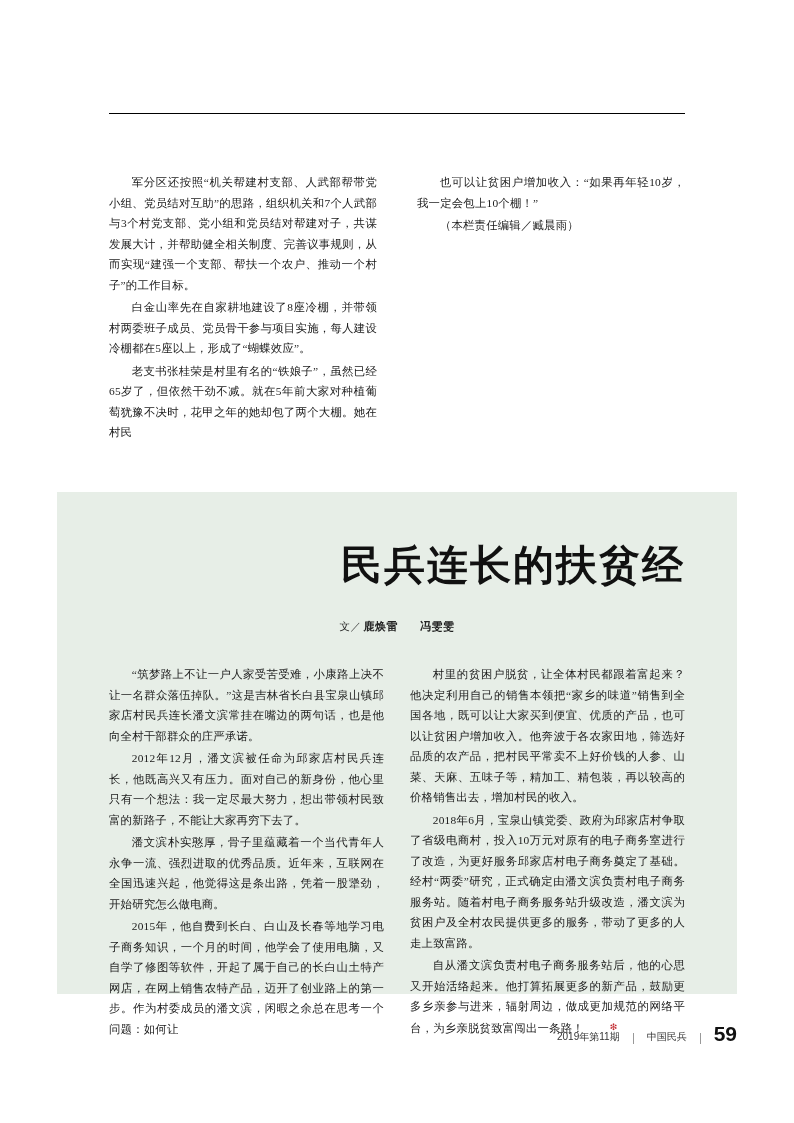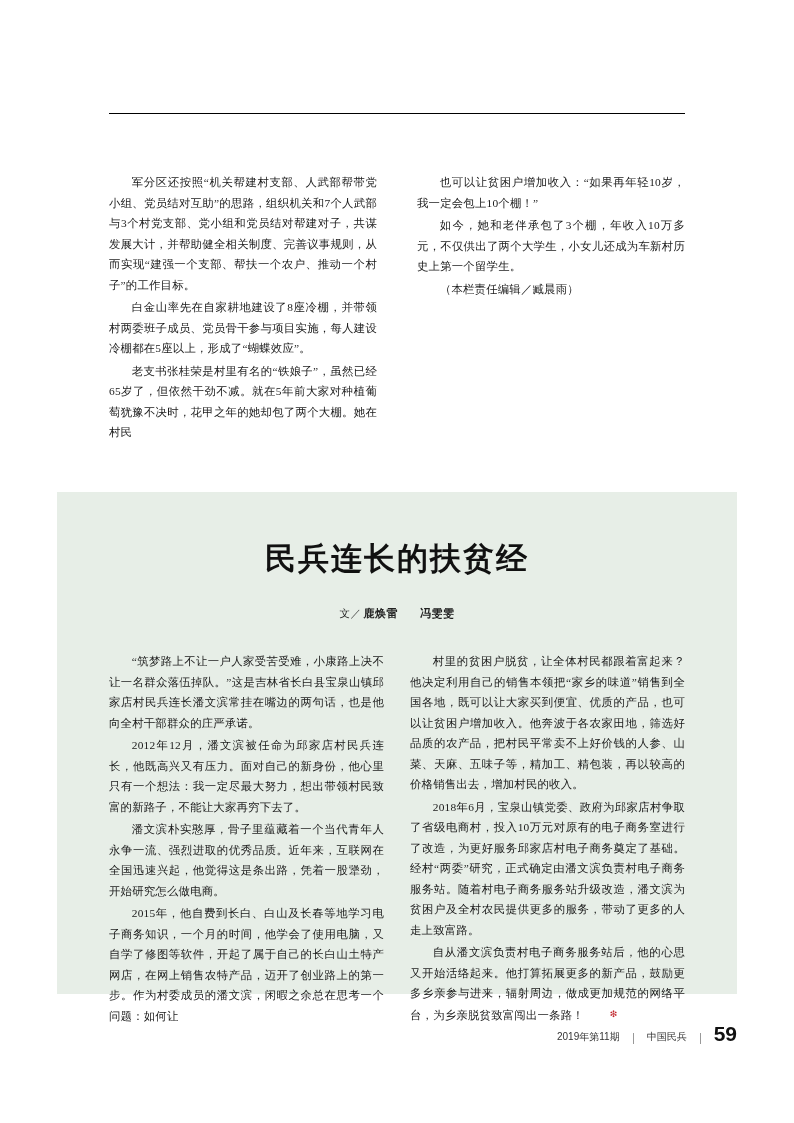--- a/index.html
+++ b/index.html
@@ -76,22 +76,22 @@
     height: 502px;
     background: #e7eee7;
   }
   .feature-inner {
     position: absolute;
     left: 52px;
     top: 30px;
     width: 576px;
   }
   .feature-title {
-    text-align: center;
-    font-size: 31px;
+    text-align: right;
+    font-size: 41px;
     font-weight: bold;
     letter-spacing: 2px;
     color: #111;
     font-family: "Liberation Sans", sans-serif;
     margin: 16px 0 0 0;
   }
   .byline {
     text-align: center;
     font-size: 11px;
     margin-top: 26px;
@@ -165,21 +165,20 @@
   <div class="top-rule"></div>
 
   <div class="upper">
     <div class="col">
       <p>军分区还按照“机关帮建村支部、人武部帮带党小组、党员结对互助”的思路，组织机关和7个人武部与3个村党支部、党小组和党员结对帮建对子，共谋发展大计，并帮助健全相关制度、完善议事规则，从而实现“建强一个支部、帮扶一个农户、推动一个村子”的工作目标。</p>
       <p>白金山率先在自家耕地建设了8座冷棚，并带领村两委班子成员、党员骨干参与项目实施，每人建设冷棚都在5座以上，形成了“蝴蝶效应”。</p>
       <p>老支书张桂荣是村里有名的“铁娘子”，虽然已经65岁了，但依然干劲不减。就在5年前大家对种植葡萄犹豫不决时，花甲之年的她却包了两个大棚。她在村民</p>
     </div>
     <div class="col">
       <p>也可以让贫困户增加收入：“如果再年轻10岁，我一定会包上10个棚！”</p>
-      <p>如今，她和老伴承包了3个棚，年收入10万多元，不仅供出了两个大学生，小女儿还成为车新村历史上第一个留学生。</p>
       <p class="sig">（本栏责任编辑／臧晨雨）</p>
     </div>
   </div>
 
   <div class="feature">
     <div class="feature-inner">
       <h1 class="feature-title">民兵连长的扶贫经</h1>
       <div class="byline">
         <span class="label">文／</span><span class="name">鹿焕雷</span><span class="gap"></span><span class="name">冯雯雯</span>
       </div>

